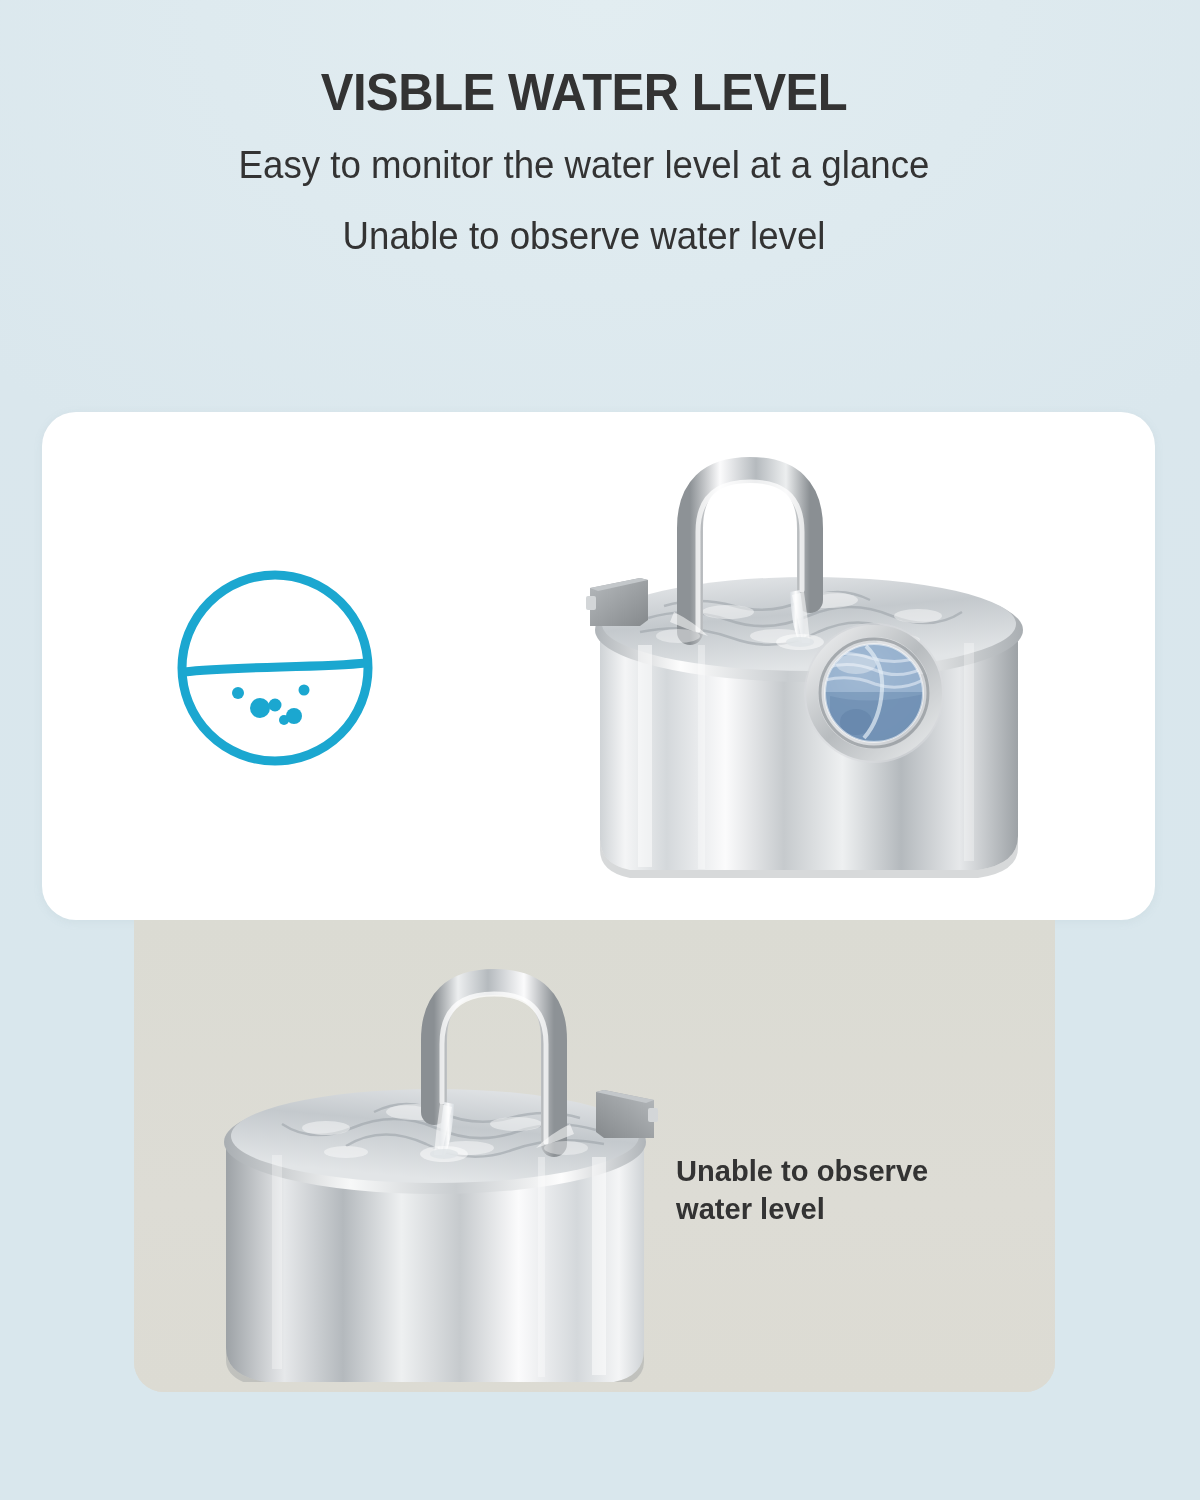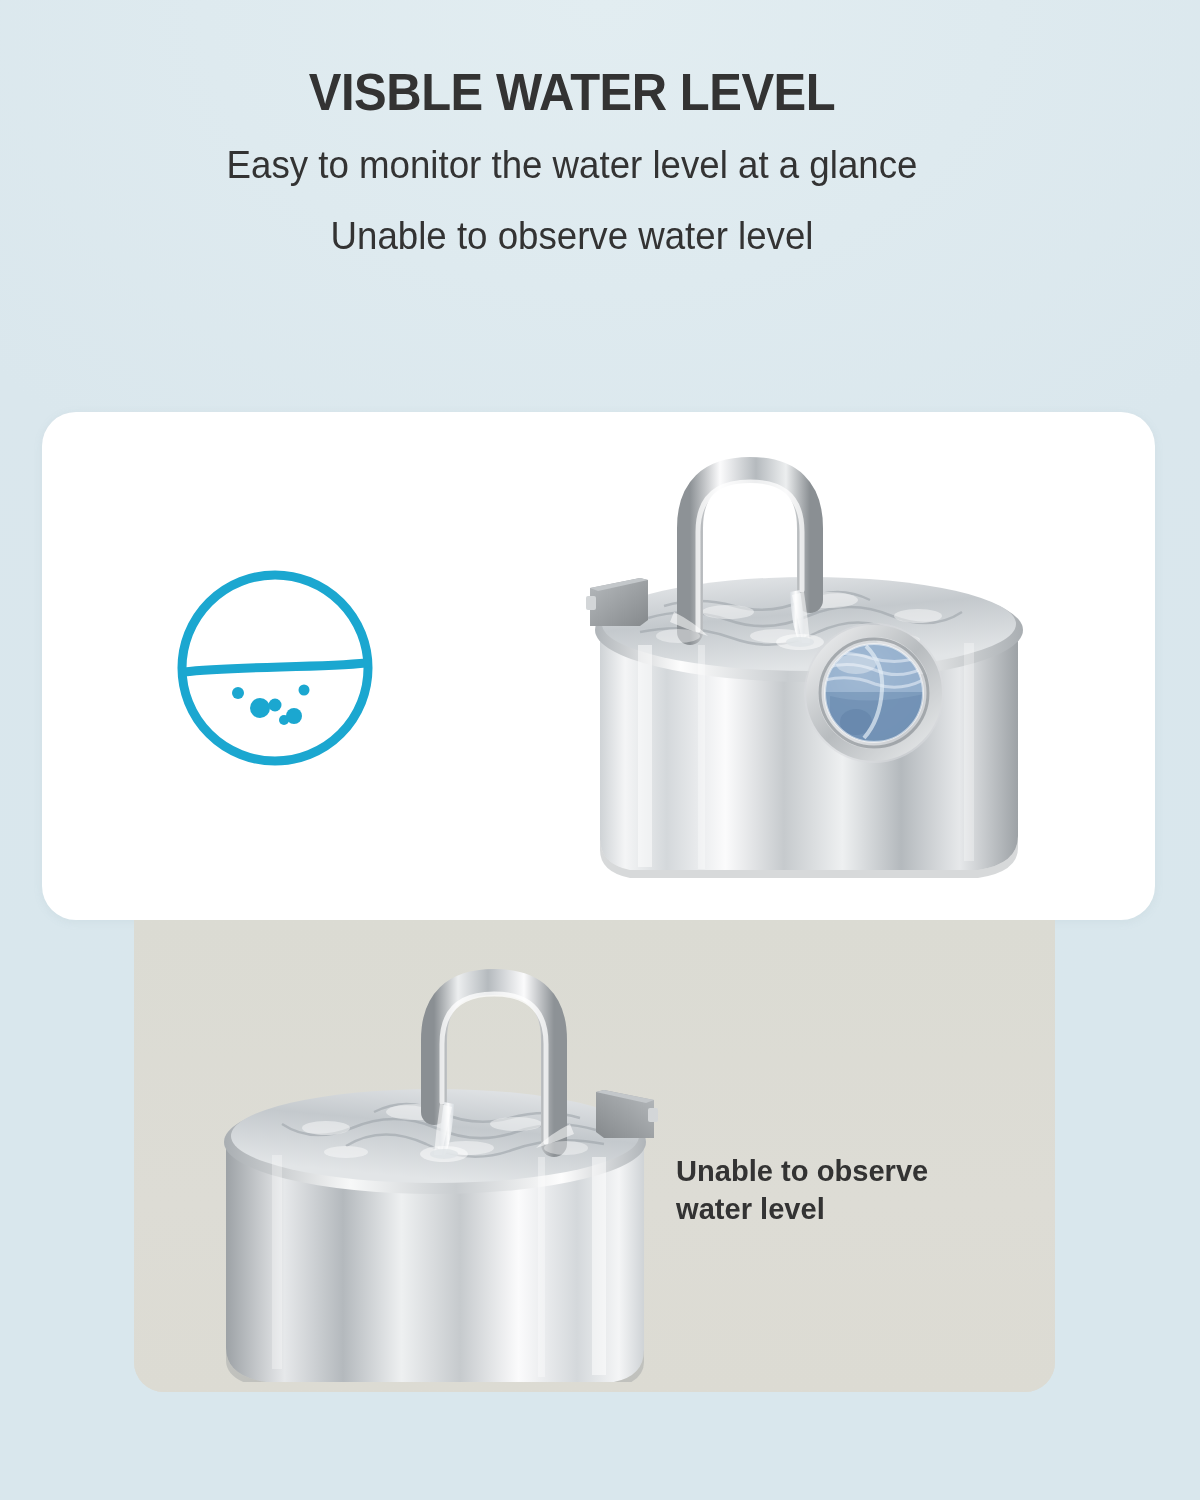--- a/index.html
+++ b/index.html
@@ -8,21 +8,21 @@
     font-family:"Liberation Sans", sans-serif;
     background:#dce8ee;
   }
   .bg-wash{
     position:absolute;inset:0;
     background:
       radial-gradient(120% 70% at 50% 0%, #e2edf1 0%, #dae7ed 55%, #d9e7ed 100%);
   }
 
   
-  .header{position:absolute;left:0;top:0;width:1144px;text-align:center;}
+  .header{position:absolute;left:12px;top:0;width:1144px;text-align:center;}
   .title{
     margin:0;padding-top:64px;
     font-size:51px;line-height:58px;font-weight:700;letter-spacing:-0.5px;
     color:#333333;
     transform:scaleX(0.96);
   }
   .subtitle{
     margin:0;padding-top:14px;
     font-size:39px;line-height:57px;font-weight:400;
     color:#333333;

